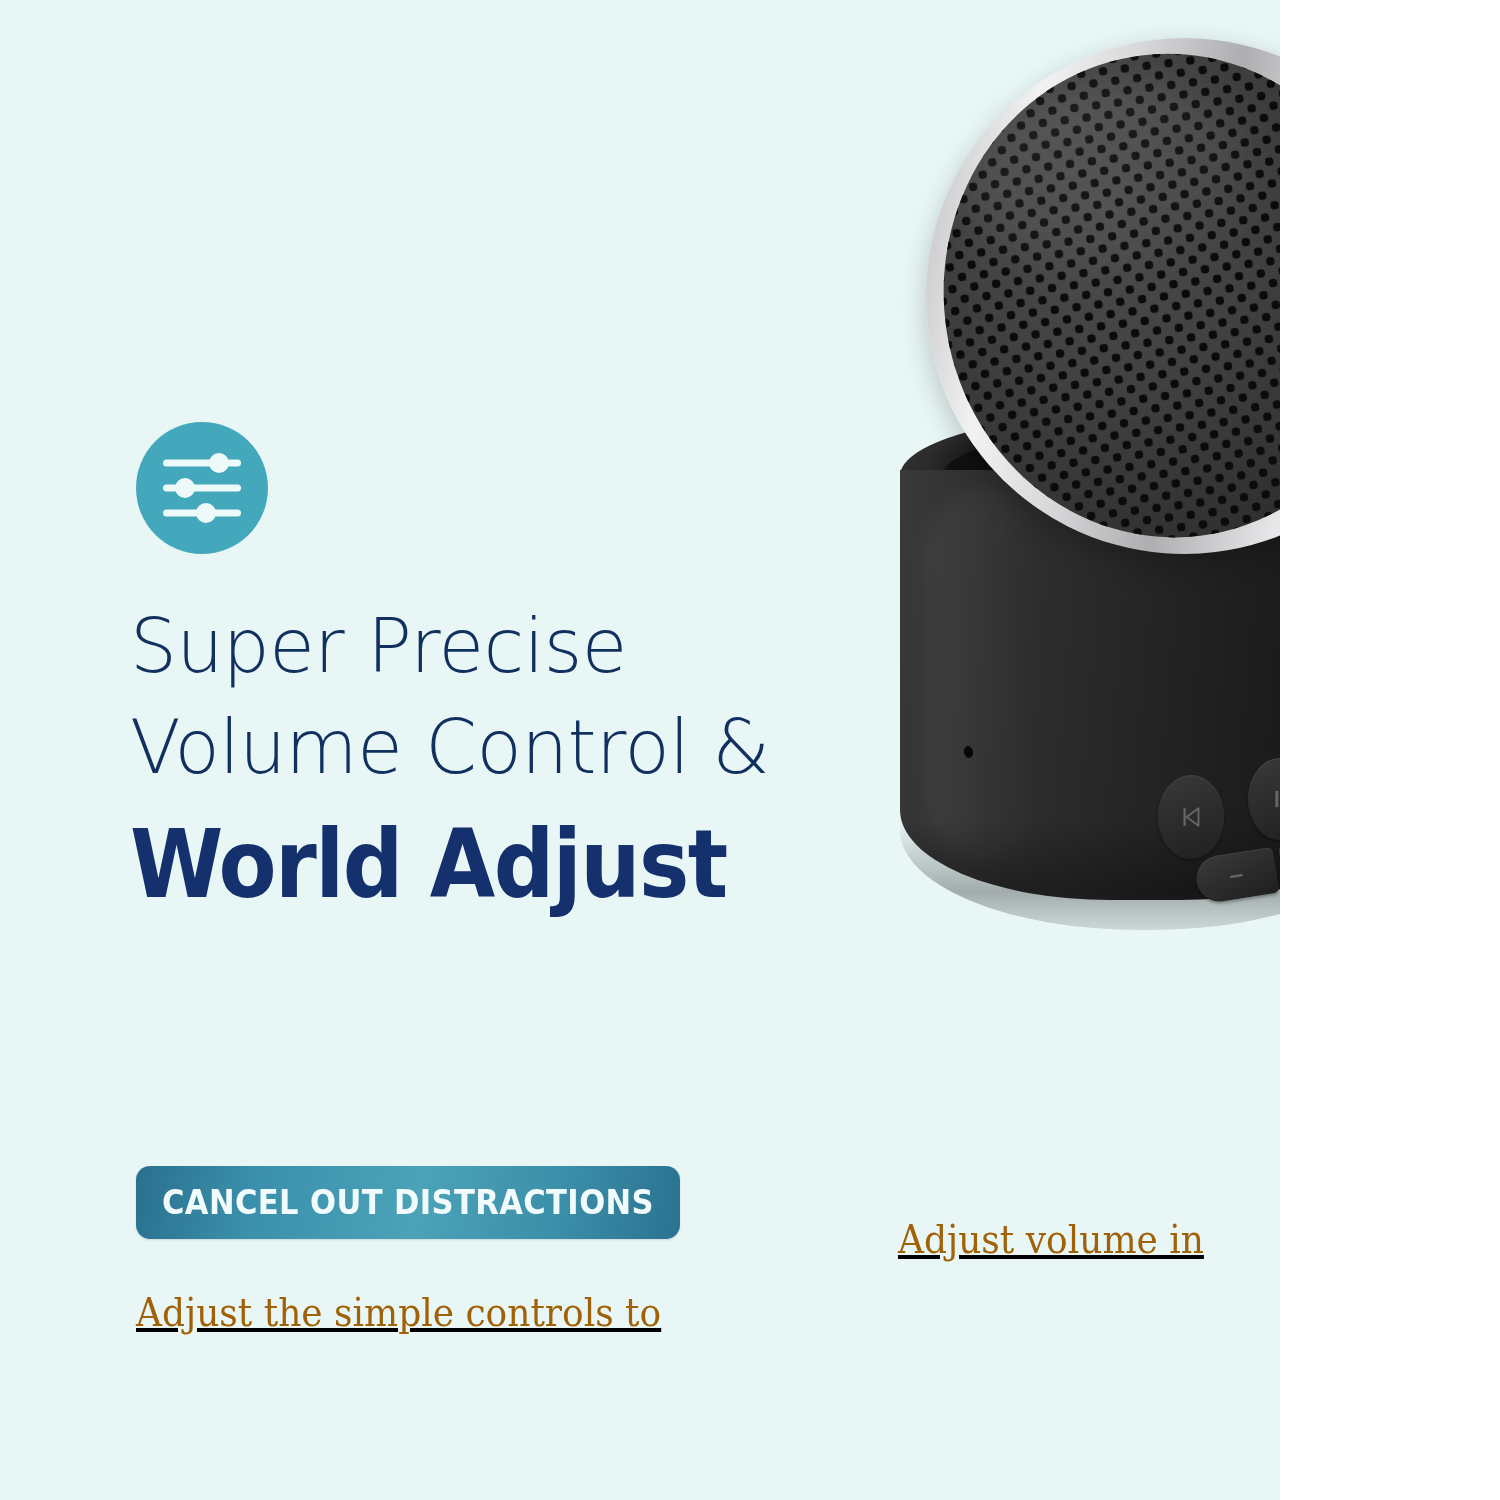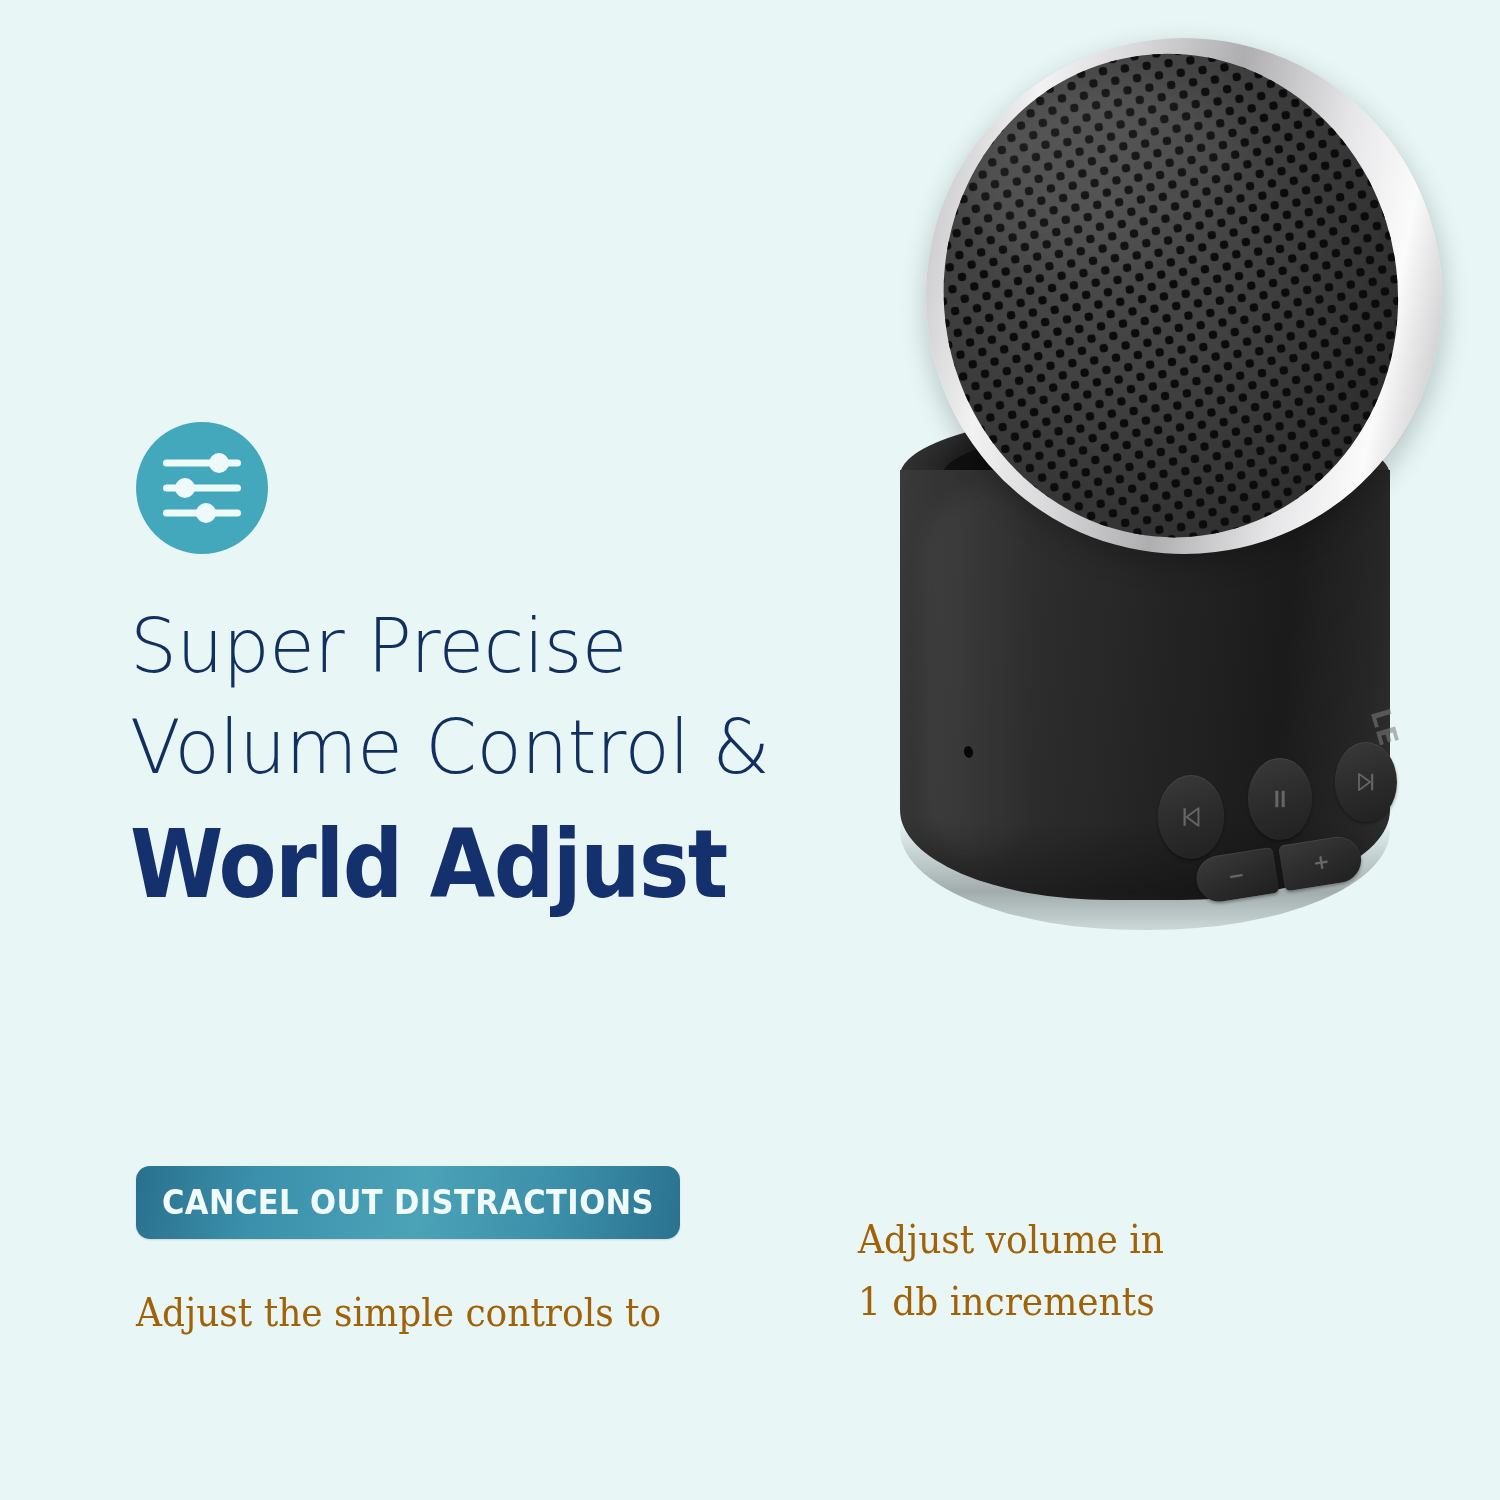--- a/index.html
+++ b/index.html
@@ -2,21 +2,21 @@
 <html><head>
 <meta charset="utf-8">
 <style>
   html, body {
     margin: 0;
     padding: 0;
     background: #ffffff;
   }
   #stage {
     position: relative;
-    width: 1500px;
+    width: 1280px;
     height: 1500px;
     background: #e8f6f6;
     overflow: hidden;
     font-family: "Liberation Sans", sans-serif;
   }
 
   
   .feature-icon {
     position: absolute;
     left: 136px;
@@ -82,21 +82,22 @@
     margin-top: 6px;
   }
 
   
   .columns {
     position: absolute;
     left: 136px;
     top: 1166px;
     width: 1250px;
     display: flex;
-    gap: 72px;
+    gap: 112px;
+    text-decoration: underline;
   }
   .col-a { width: 650px; }
   .col-b { width: 400px; }
 
   .badge {
     display: inline-block;
     padding: 19px 26px 20px 26px;
     border-radius: 14px;
     background: linear-gradient(100deg,
                 #29708e 0%,
@@ -356,21 +357,20 @@
     <div class="col-a">
       <div class="badge">CANCEL OUT DISTRACTIONS</div>
       <div class="col-desc">
         <div>Adjust the simple controls to</div>
       </div>
     </div>
 
     <div class="col-b">
       <div class="col-desc">
         <div>Adjust volume in</div>
-        <div>1 db increments</div>
       </div>
     </div>
 
   </div>
 
   <div class="product">
 
     <div class="cyl-top-rim"></div>
     <div class="cyl-inner-well"></div>
     <div class="cyl-body"></div>

